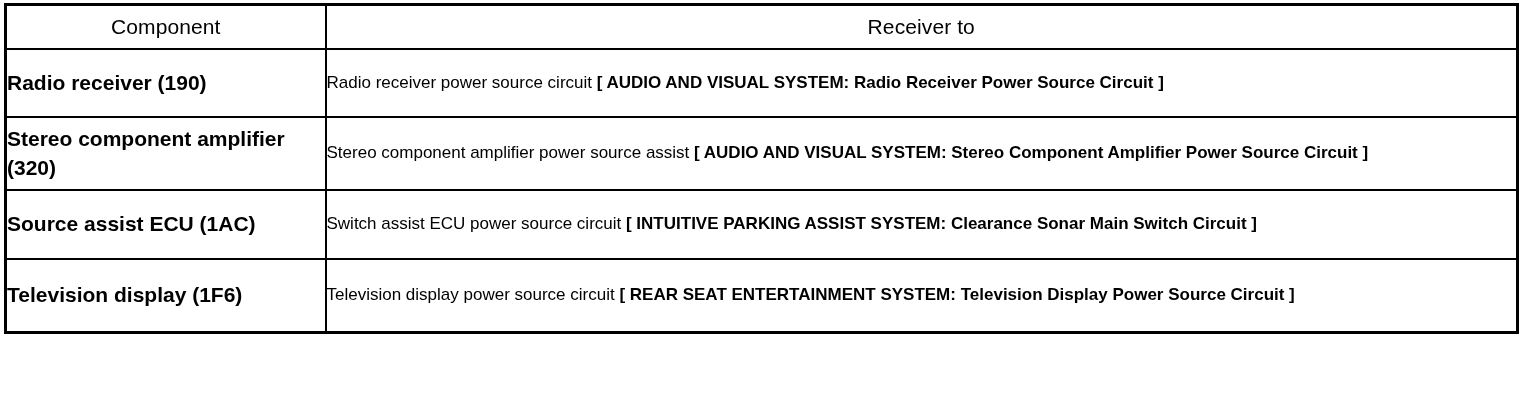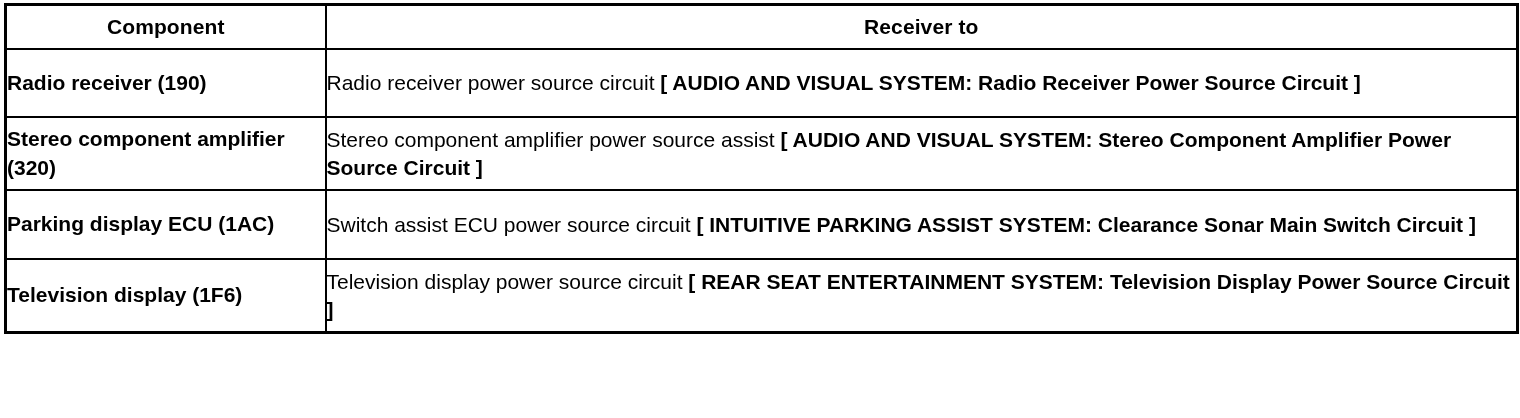--- a/index.html
+++ b/index.html
@@ -36,40 +36,40 @@
   table.proceed-table td {
     border: 2px solid #000000;
     vertical-align: middle;
     padding: 0;
   }
 
   
   .hdr-cell {
     height: 42px;
     text-align: center;
-    font-weight: bold;
+    font-weight: normal;
     font-size: 21px;
     letter-spacing: 0.1px;
     margin-top: 11px;
   }
 
   
   .comp-cell {
     padding: 6px 4px 6px 8px;
     font-size: 21px;
     font-weight: bold;
     line-height: 1.34;
     text-align: left;
     vertical-align: middle;
   }
 
   
   .proc-cell {
     padding: 7px 8px 7px 9px;
-    font-size: 21px;
+    font-size: 17px;
     line-height: 1.33;
     text-align: left;
     vertical-align: middle;
   }
 
   .proc-plain { font-weight: normal; }
   .proc-ref   { font-weight: bold; }
 
   .row-r1 td { height: 66px; }
   .row-r2 td { height: 71px; }
@@ -95,21 +95,21 @@
     <tbody>
       <tr class="row-r1">
         <td class="comp-cell">Radio receiver (190)</td>
         <td class="proc-cell"><span class="proc-plain">Radio receiver power source circuit </span><span class="proc-ref">[ AUDIO AND VISUAL SYSTEM: Radio Receiver Power Source Circuit ]</span></td>
       </tr>
       <tr class="row-r2">
         <td class="comp-cell">Stereo component amplifier (320)</td>
         <td class="proc-cell"><span class="proc-plain">Stereo component amplifier power source assist </span><span class="proc-ref">[ AUDIO AND VISUAL SYSTEM: Stereo Component Amplifier Power Source Circuit ]</span></td>
       </tr>
       <tr class="row-r3">
-        <td class="comp-cell">Parking display ECU (1AC)</td>
+        <td class="comp-cell">Source assist ECU (1AC)</td>
         <td class="proc-cell"><span class="proc-plain">Switch assist ECU power source circuit </span><span class="proc-ref">[ INTUITIVE PARKING ASSIST SYSTEM: Clearance Sonar Main Switch Circuit ]</span></td>
       </tr>
       <tr class="row-r5">
         <td class="comp-cell">Television display (1F6)</td>
         <td class="proc-cell"><span class="proc-plain">Television display power source circuit </span><span class="proc-ref">[ REAR SEAT ENTERTAINMENT SYSTEM: Television Display Power Source Circuit ]</span></td>
       </tr>
     </tbody>
   </table>
 </div>
 

